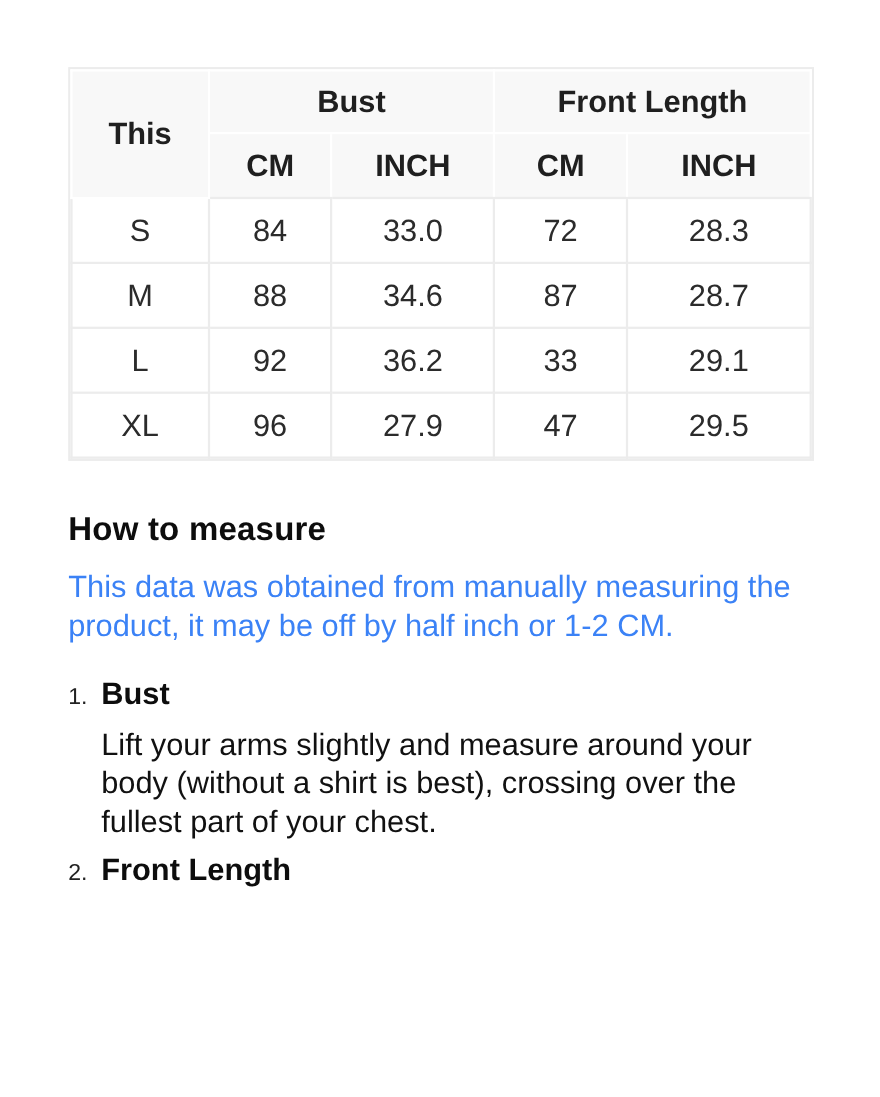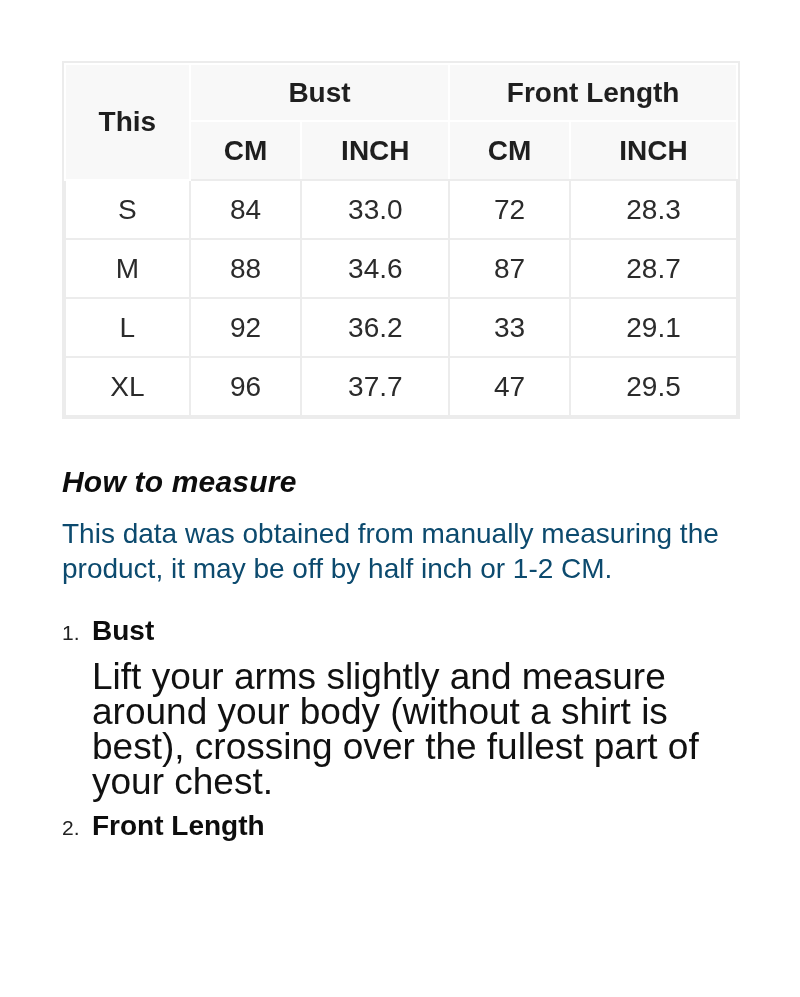--- a/index.html
+++ b/index.html
@@ -57,28 +57,27 @@
   }
 
   
   h2.htm-heading {
     margin-top: 45px;
     font-size: 30px;
     line-height: 36px;
     font-weight: bold;
     color: #0d0d0d;
     letter-spacing: 0.2px;
-    font-style: italic;
   }
   p.htm-intro {
     margin-top: 16px;
     width: 684px;
     font-size: 28px;
     line-height: 35px;
-    color: #0c4a6e;
+    color: #3b82f6;
   }
   .measure-list {
     margin-top: 28px;
   }
   .measure-item {
     display: flex;
     align-items: baseline;
     margin-bottom: 10px;
   }
   .item-number {
@@ -89,21 +88,21 @@
   .item-body { flex: 1 1 auto; }
   .item-title {
     font-size: 28px;
     line-height: 34px;
     font-weight: bold;
     color: #0d0d0d;
   }
   .item-desc {
     margin-top: 11px;
     width: 655px;
-    font-size: 37px;
+    font-size: 28px;
     line-height: 35px;
     color: #111;
   }
 </style>
 </head>
 <body>
 
 <div class="page">
 
   <div class="table-wrap">
@@ -146,21 +145,21 @@
         <tr>
           <th>L</th>
           <td>92</td>
           <td>36.2</td>
           <td>33</td>
           <td>29.1</td>
         </tr>
         <tr>
           <th>XL</th>
           <td>96</td>
-          <td>37.7</td>
+          <td>27.9</td>
           <td>47</td>
           <td>29.5</td>
         </tr>
       </tbody>
     </table>
   </div>
 
   <h2 class="htm-heading">How to measure</h2>
 
   <p class="htm-intro">This data was obtained from manually measuring the product, it may be off by half inch or 1-2 CM.</p>

